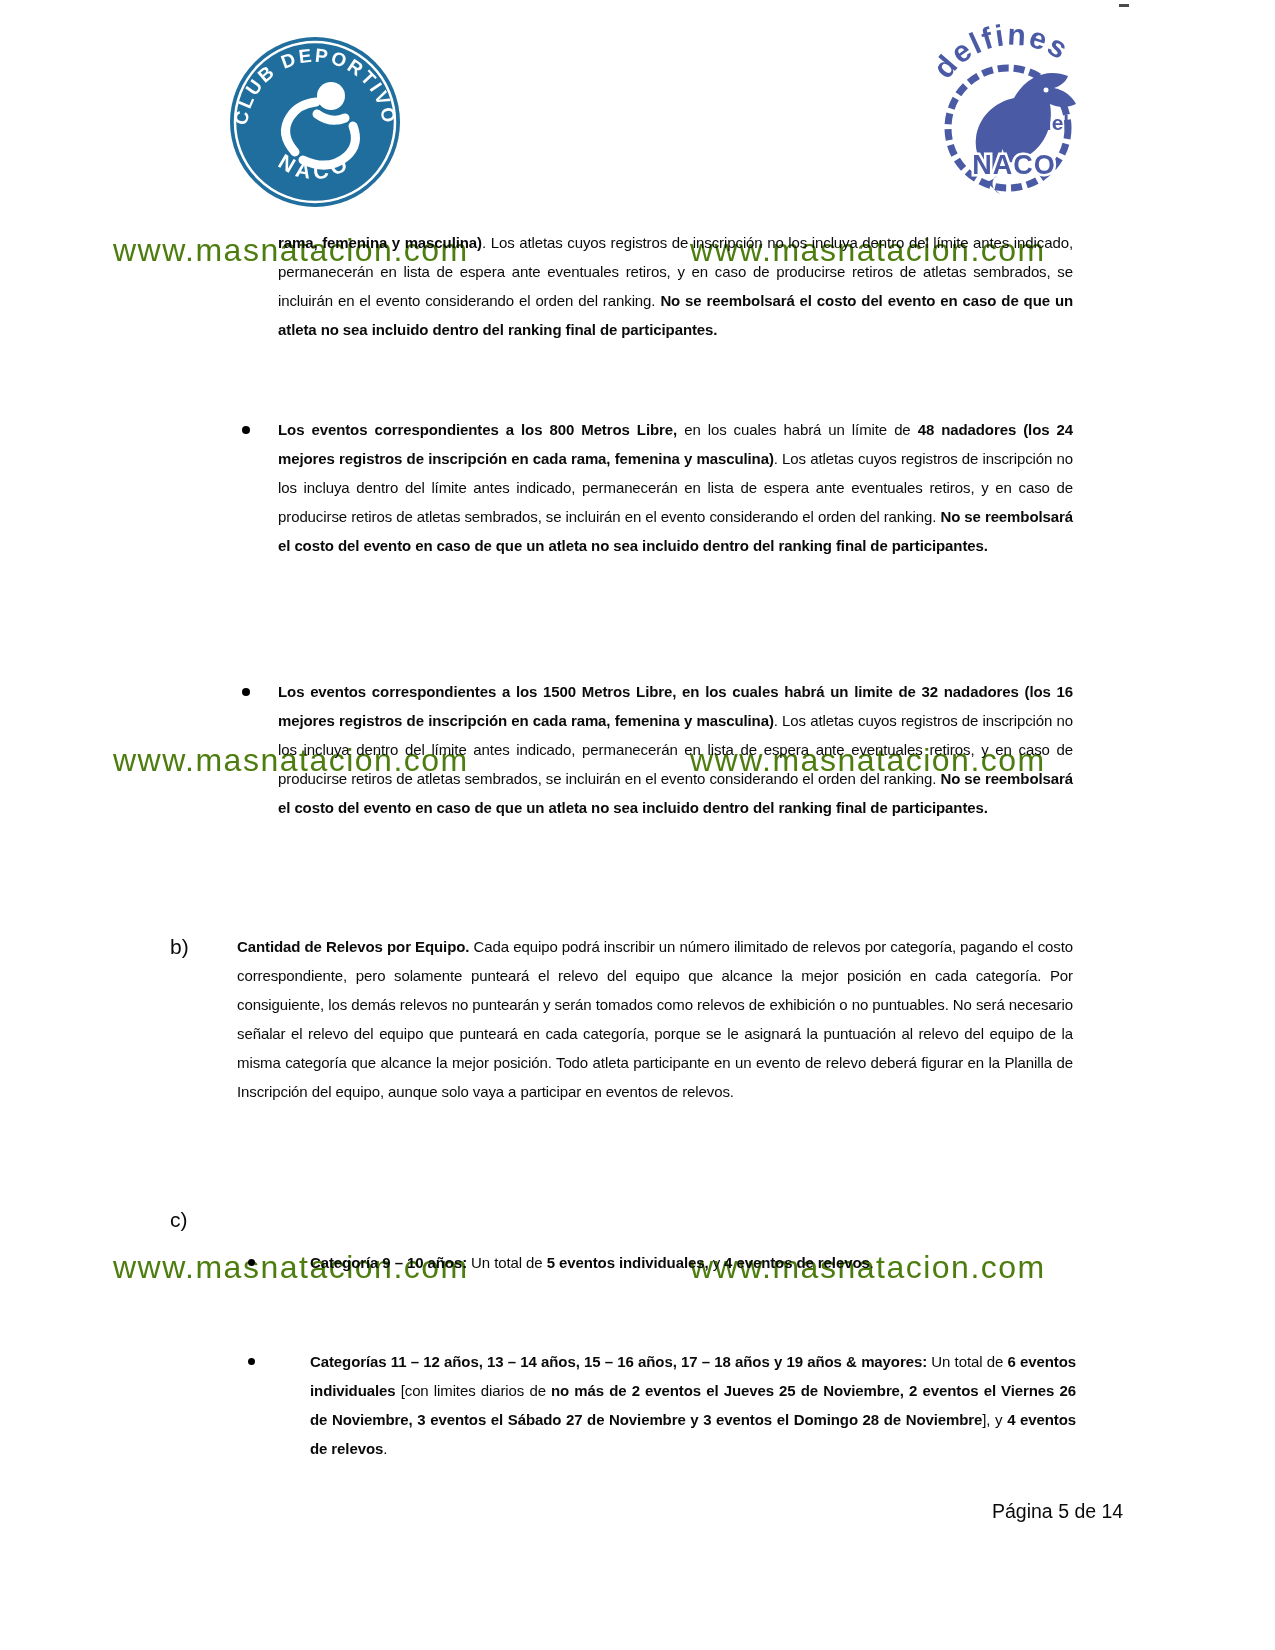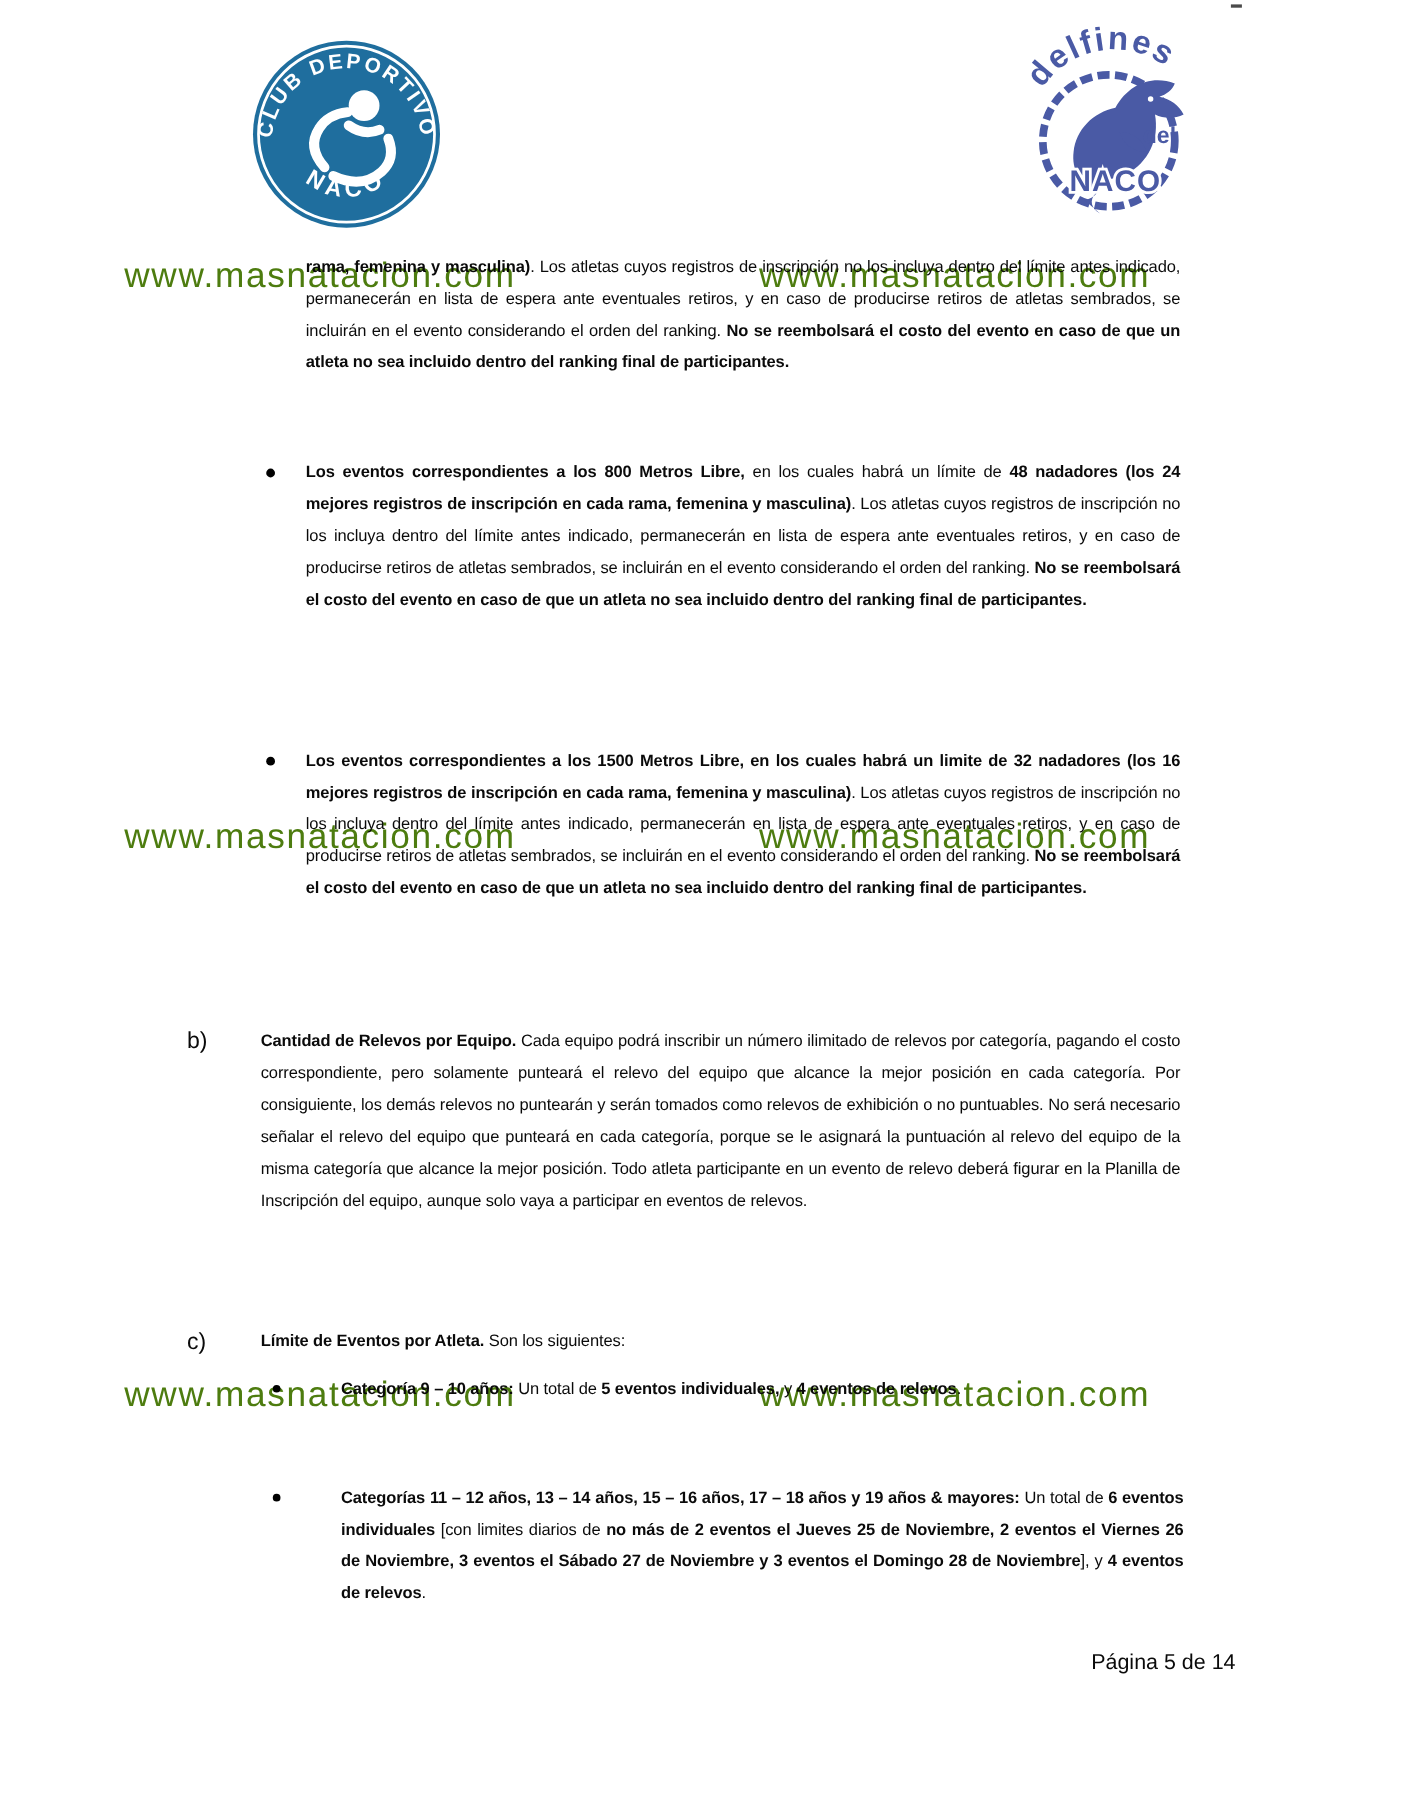--- a/index.html
+++ b/index.html
@@ -80,21 +80,20 @@
   <span class="dot" style="left:242px;top:426px"></span>
   <div class="jtext" style="left:278px;top:415px;width:795px"><span class="b">Los eventos correspondientes a los 800 Metros Libre,</span><span> en los cuales habrá un límite de </span><span class="b">48 nadadores (los 24 mejores registros de inscripción en cada rama, femenina y masculina)</span><span>. Los atletas cuyos registros de inscripción no los incluya dentro del límite antes indicado, permanecerán en lista de espera ante eventuales retiros, y en caso de producirse retiros de atletas sembrados, se incluirán en el evento considerando el orden del ranking. </span><span class="b">No se reembolsará el costo del evento en caso de que un atleta no sea incluido dentro del ranking final de participantes.</span></div>
 
   <span class="dot" style="left:242px;top:688px"></span>
   <div class="jtext" style="left:278px;top:677px;width:795px"><span class="b">Los eventos correspondientes a los 1500 Metros Libre, en los cuales habrá un limite de 32 nadadores (los 16 mejores registros de inscripción en cada rama, femenina y masculina)</span><span>. Los atletas cuyos registros de inscripción no los incluya dentro del límite antes indicado, permanecerán en lista de espera ante eventuales retiros, y en caso de producirse retiros de atletas sembrados, se incluirán en el evento considerando el orden del ranking. </span><span class="b">No se reembolsará el costo del evento en caso de que un atleta no sea incluido dentro del ranking final de participantes.</span></div>
 
   <div class="label" style="left:170px;top:932px">b)</div>
   <div class="jtext" style="left:237px;top:932px;width:836px"><span class="b">Cantidad de Relevos por Equipo.</span><span> Cada equipo podrá inscribir un número ilimitado de relevos por categoría, pagando el costo correspondiente, pero solamente punteará el relevo del equipo que alcance la mejor posición en cada categoría. Por consiguiente, los demás relevos no puntearán y serán tomados como relevos de exhibición o no puntuables. No será necesario señalar el relevo del equipo que punteará en cada categoría, porque se le asignará la puntuación al relevo del equipo de la misma categoría que alcance la mejor posición. Todo atleta participante en un evento de relevo deberá figurar en la Planilla de Inscripción del equipo, aunque solo vaya a participar en eventos de relevos.</span></div>
 
   <div class="label" style="left:170px;top:1205px">c)</div>
-  <div class="jtext" style="left:237px;top:1205px;width:836px"><span class="b">Límite de Eventos por Atleta.</span><span> Son los siguientes:</span></div>
 
   <span class="dot sm" style="left:248px;top:1259px"></span>
   <div class="jtext" style="left:310px;top:1248px;width:766px"><span class="b">Categoría 9 – 10 años:</span><span> Un total de </span><span class="b">5 eventos individuales,</span><span> y </span><span class="b">4 eventos de relevos</span><span>.</span></div>
 
   <span class="dot sm" style="left:248px;top:1358px"></span>
   <div class="jtext" style="left:310px;top:1347px;width:766px"><span class="b">Categorías 11 – 12 años, 13 – 14 años, 15 – 16 años, 17 – 18 años y 19 años &amp; mayores:</span><span> Un total de </span><span class="b">6 eventos individuales</span><span> [con limites diarios de </span><span class="b">no más de 2 eventos el Jueves 25 de Noviembre, 2 eventos el Viernes 26 de Noviembre, 3 eventos el Sábado 27 de Noviembre y 3 eventos el Domingo 28 de Noviembre</span><span>], y </span><span class="b">4 eventos de relevos</span><span>.</span></div>
 
   <div class="footer">Página 5 de 14</div>
 
 </div>

